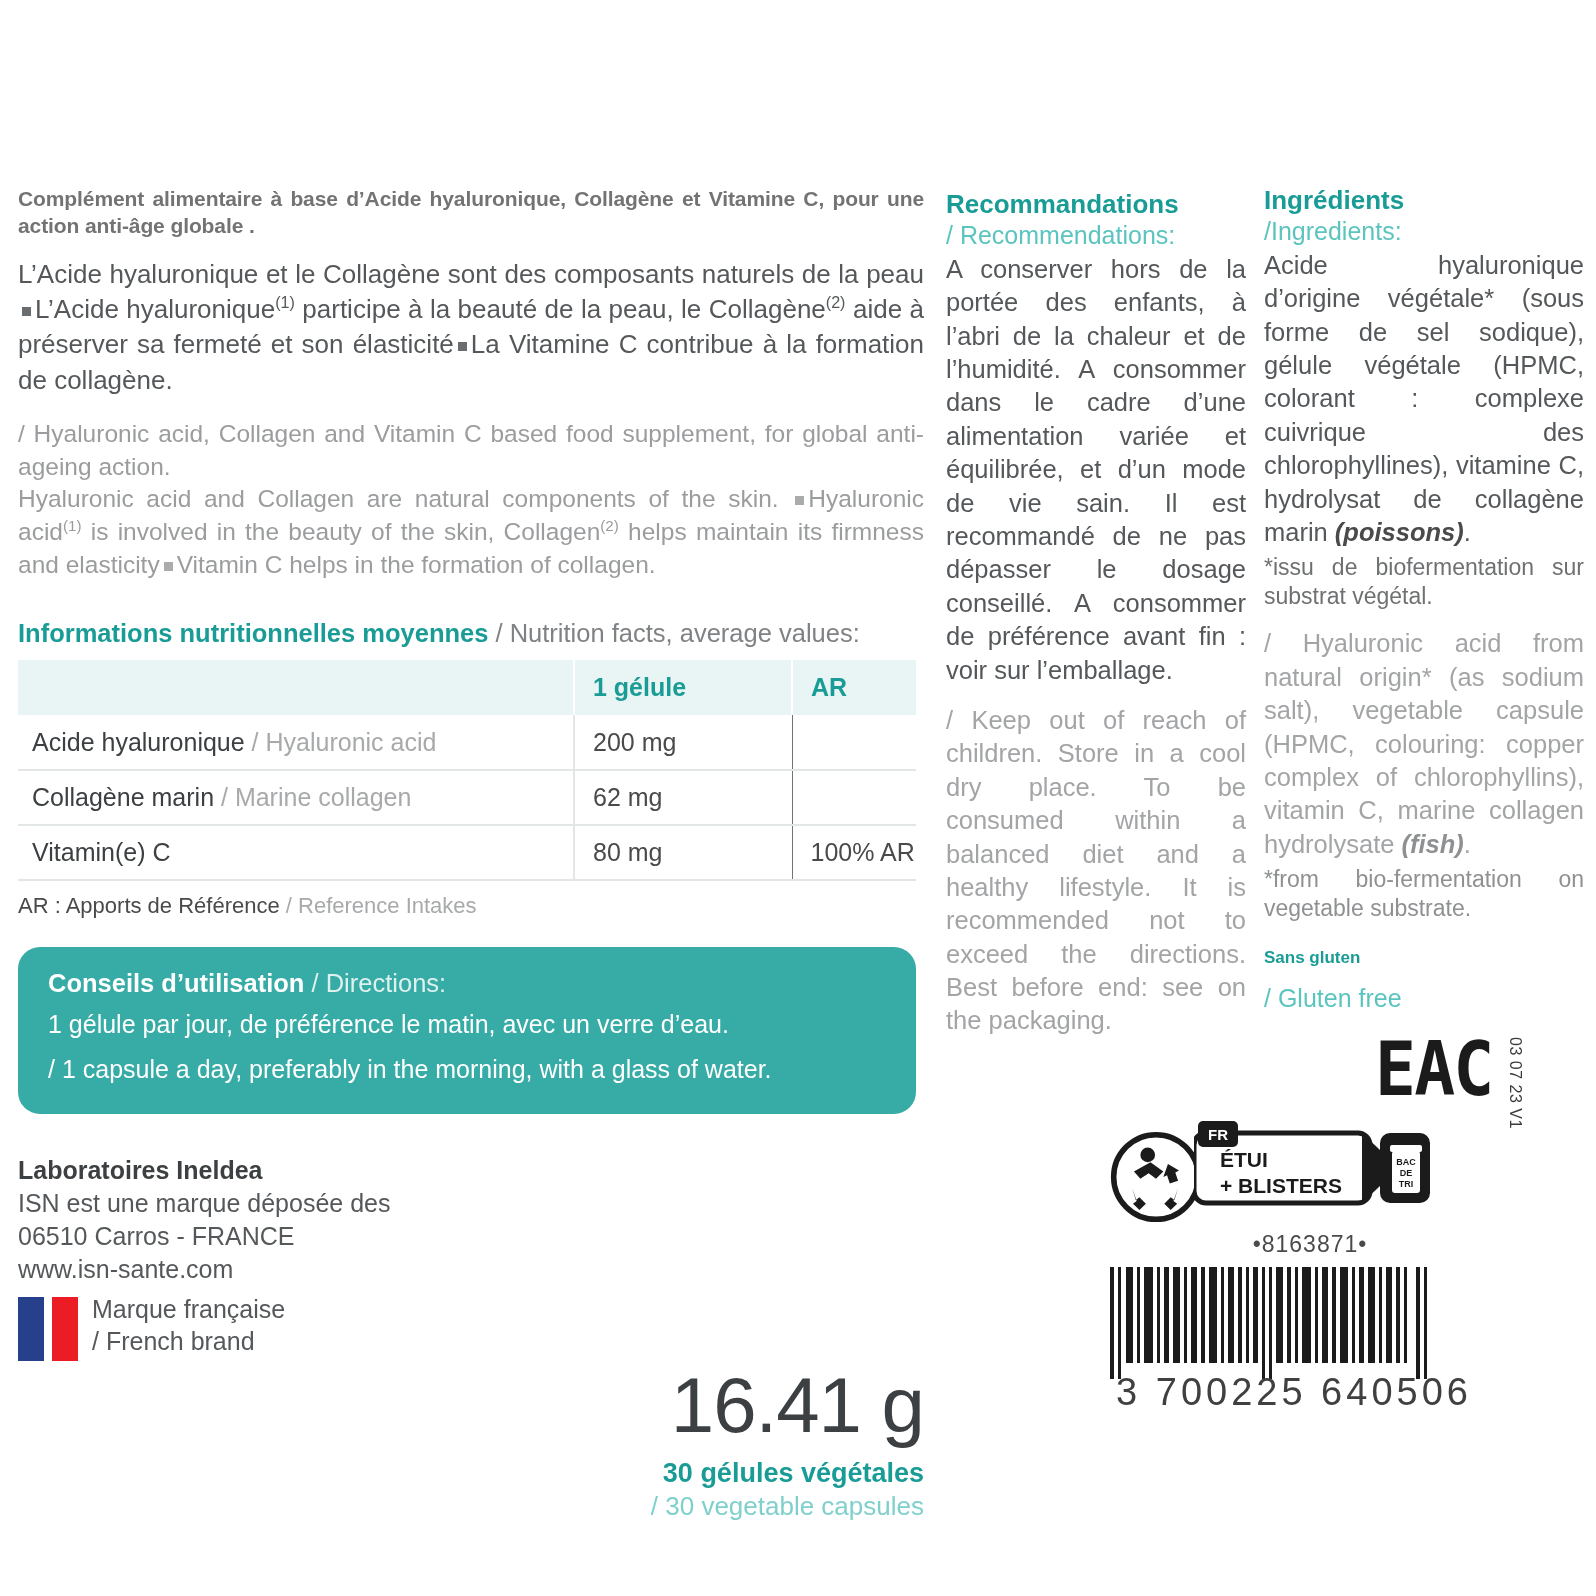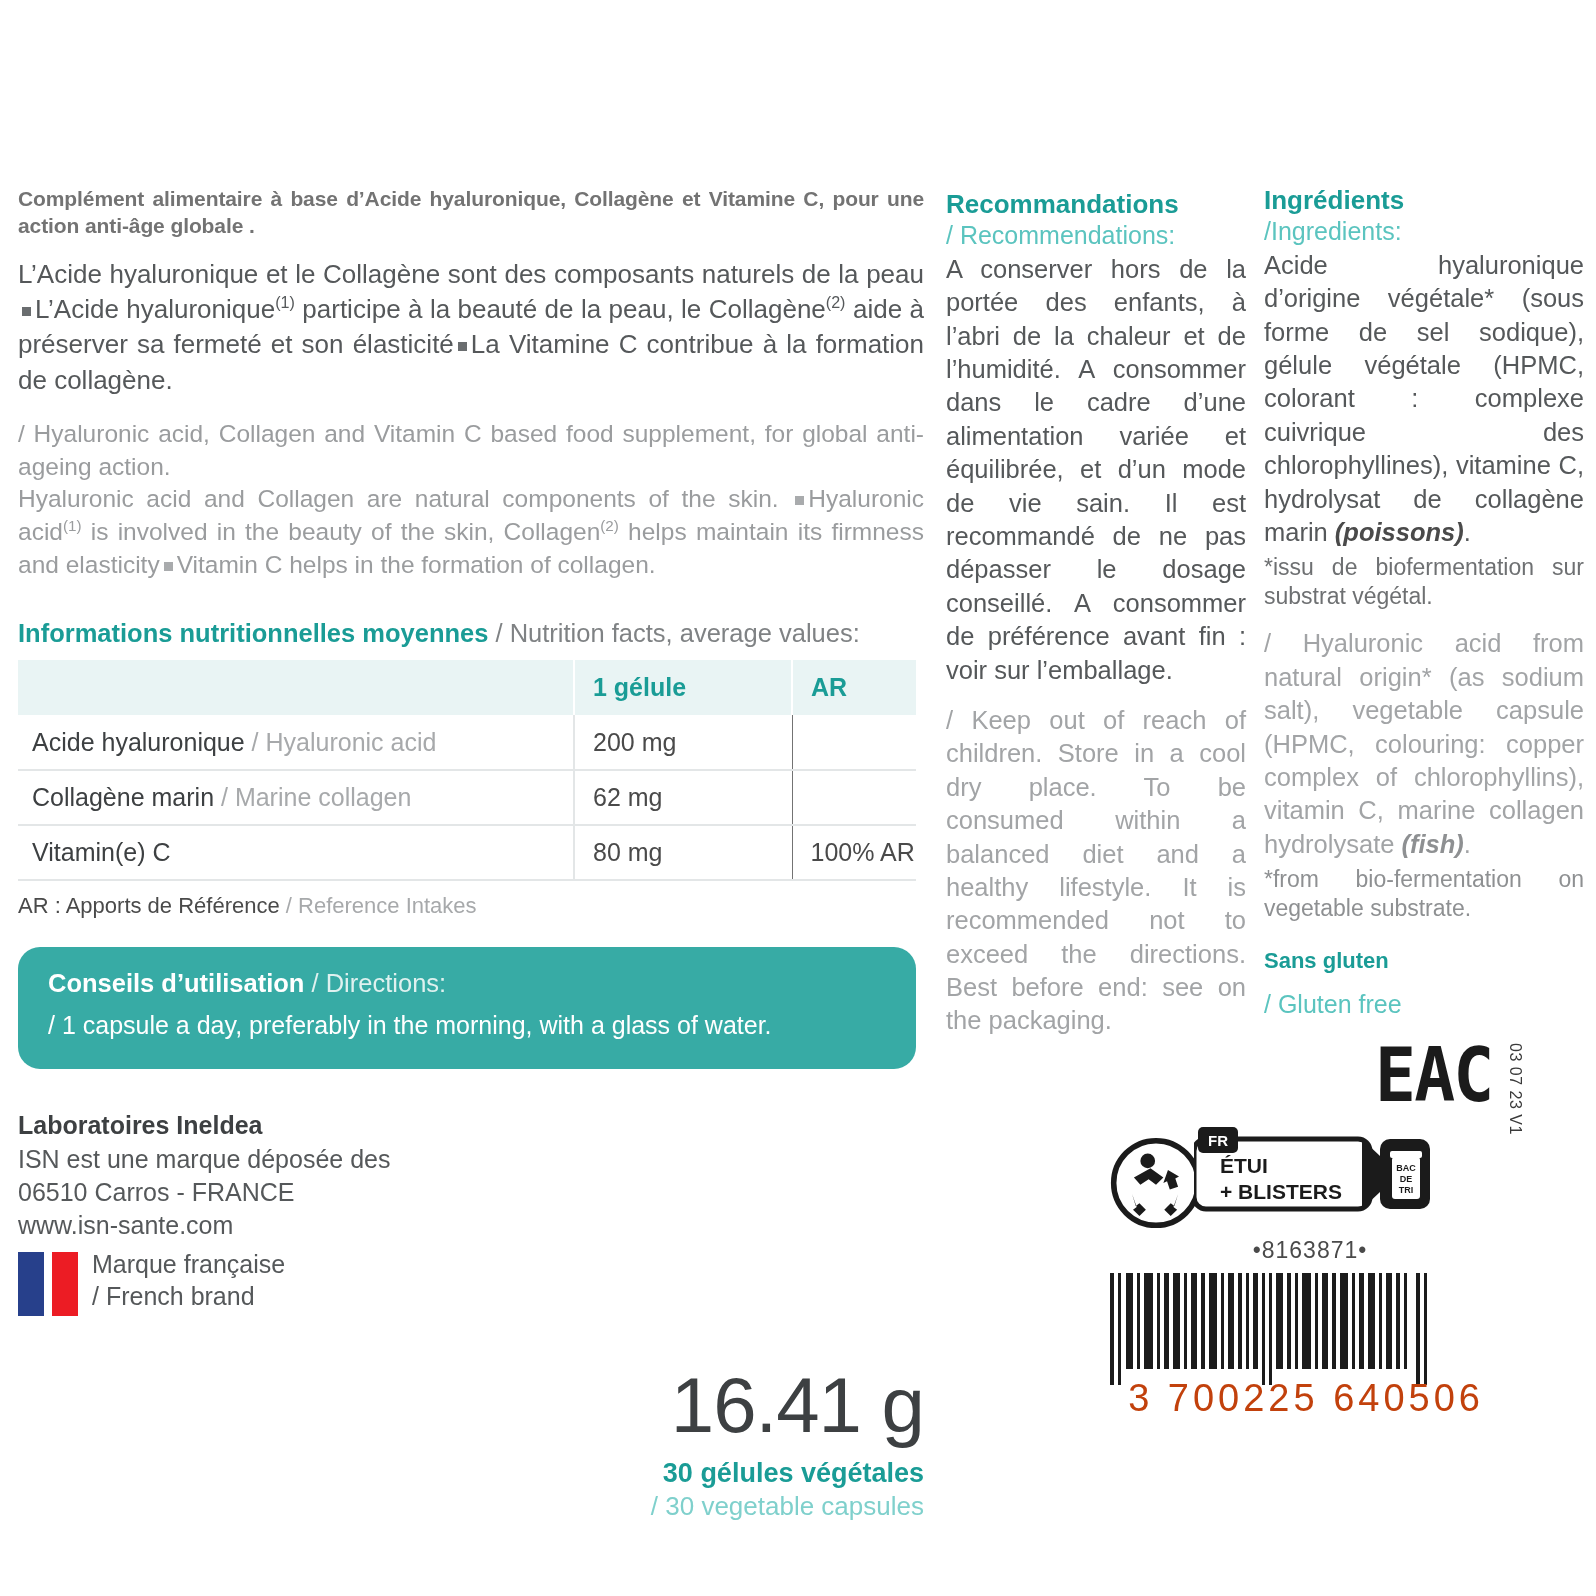--- a/index.html
+++ b/index.html
@@ -227,21 +227,21 @@
   .note-small {
     color: #8e9092;
     font-size: 23px;
     line-height: 1.24;
     text-align: justify;
     margin-top: 4px;
   }
   .gluten-fr {
     color: #1a9c96;
     font-weight: bold;
-    font-size: 22px;
+    font-size: 17px;
     margin-top: 26px;
   }
   .gluten-en {
     color: #5bc4bf;
     font-size: 25px;
     margin-top: 16px;
   }
   .bold-i { font-weight: bold; font-style: italic; color: #4a4a4a; }
 
   
@@ -299,23 +299,23 @@
   }
   .barcode-wrap {
     position: absolute;
     left: 18px;
     top: 232px;
     width: 380px;
   }
   .barcode-svg { display: block; }
   .barcode-digits {
     font-size: 38px;
-    color: #c2410c;
+    color: #404040;
     letter-spacing: 4px;
-    text-align: right;
+    text-align: center;
     margin-top: -14px;
     font-family: "Liberation Sans", sans-serif;
   }
 </style>
 </head>
 <body>
 
 <div class="page">
 
   <div class="col-left">
@@ -380,20 +380,21 @@
     </table>
 
     <div class="ar-note">
       <span style="color:#4a4a4a">AR : Apports de Référence</span><span> / Reference Intakes</span>
     </div>
 
     <div class="dir-box">
       <div class="dir-title">
         <b>Conseils d’utilisation</b><span> / Directions:</span>
       </div>
+      <div class="dir-line">1 gélule par jour, de préférence le matin, avec un verre d’eau.</div>
       <div class="dir-line en">/ 1 capsule a day, preferably in the morning, with a glass of water.</div>
     </div>
 
     <div class="brand">
       <div><b>Laboratoires Ineldea</b></div>
       <div>ISN est une marque déposée des</div>
       <div>06510 Carros - FRANCE</div>
       <div>www.isn-sante.com</div>
       <div class="flagrow">
         <span class="flag">

